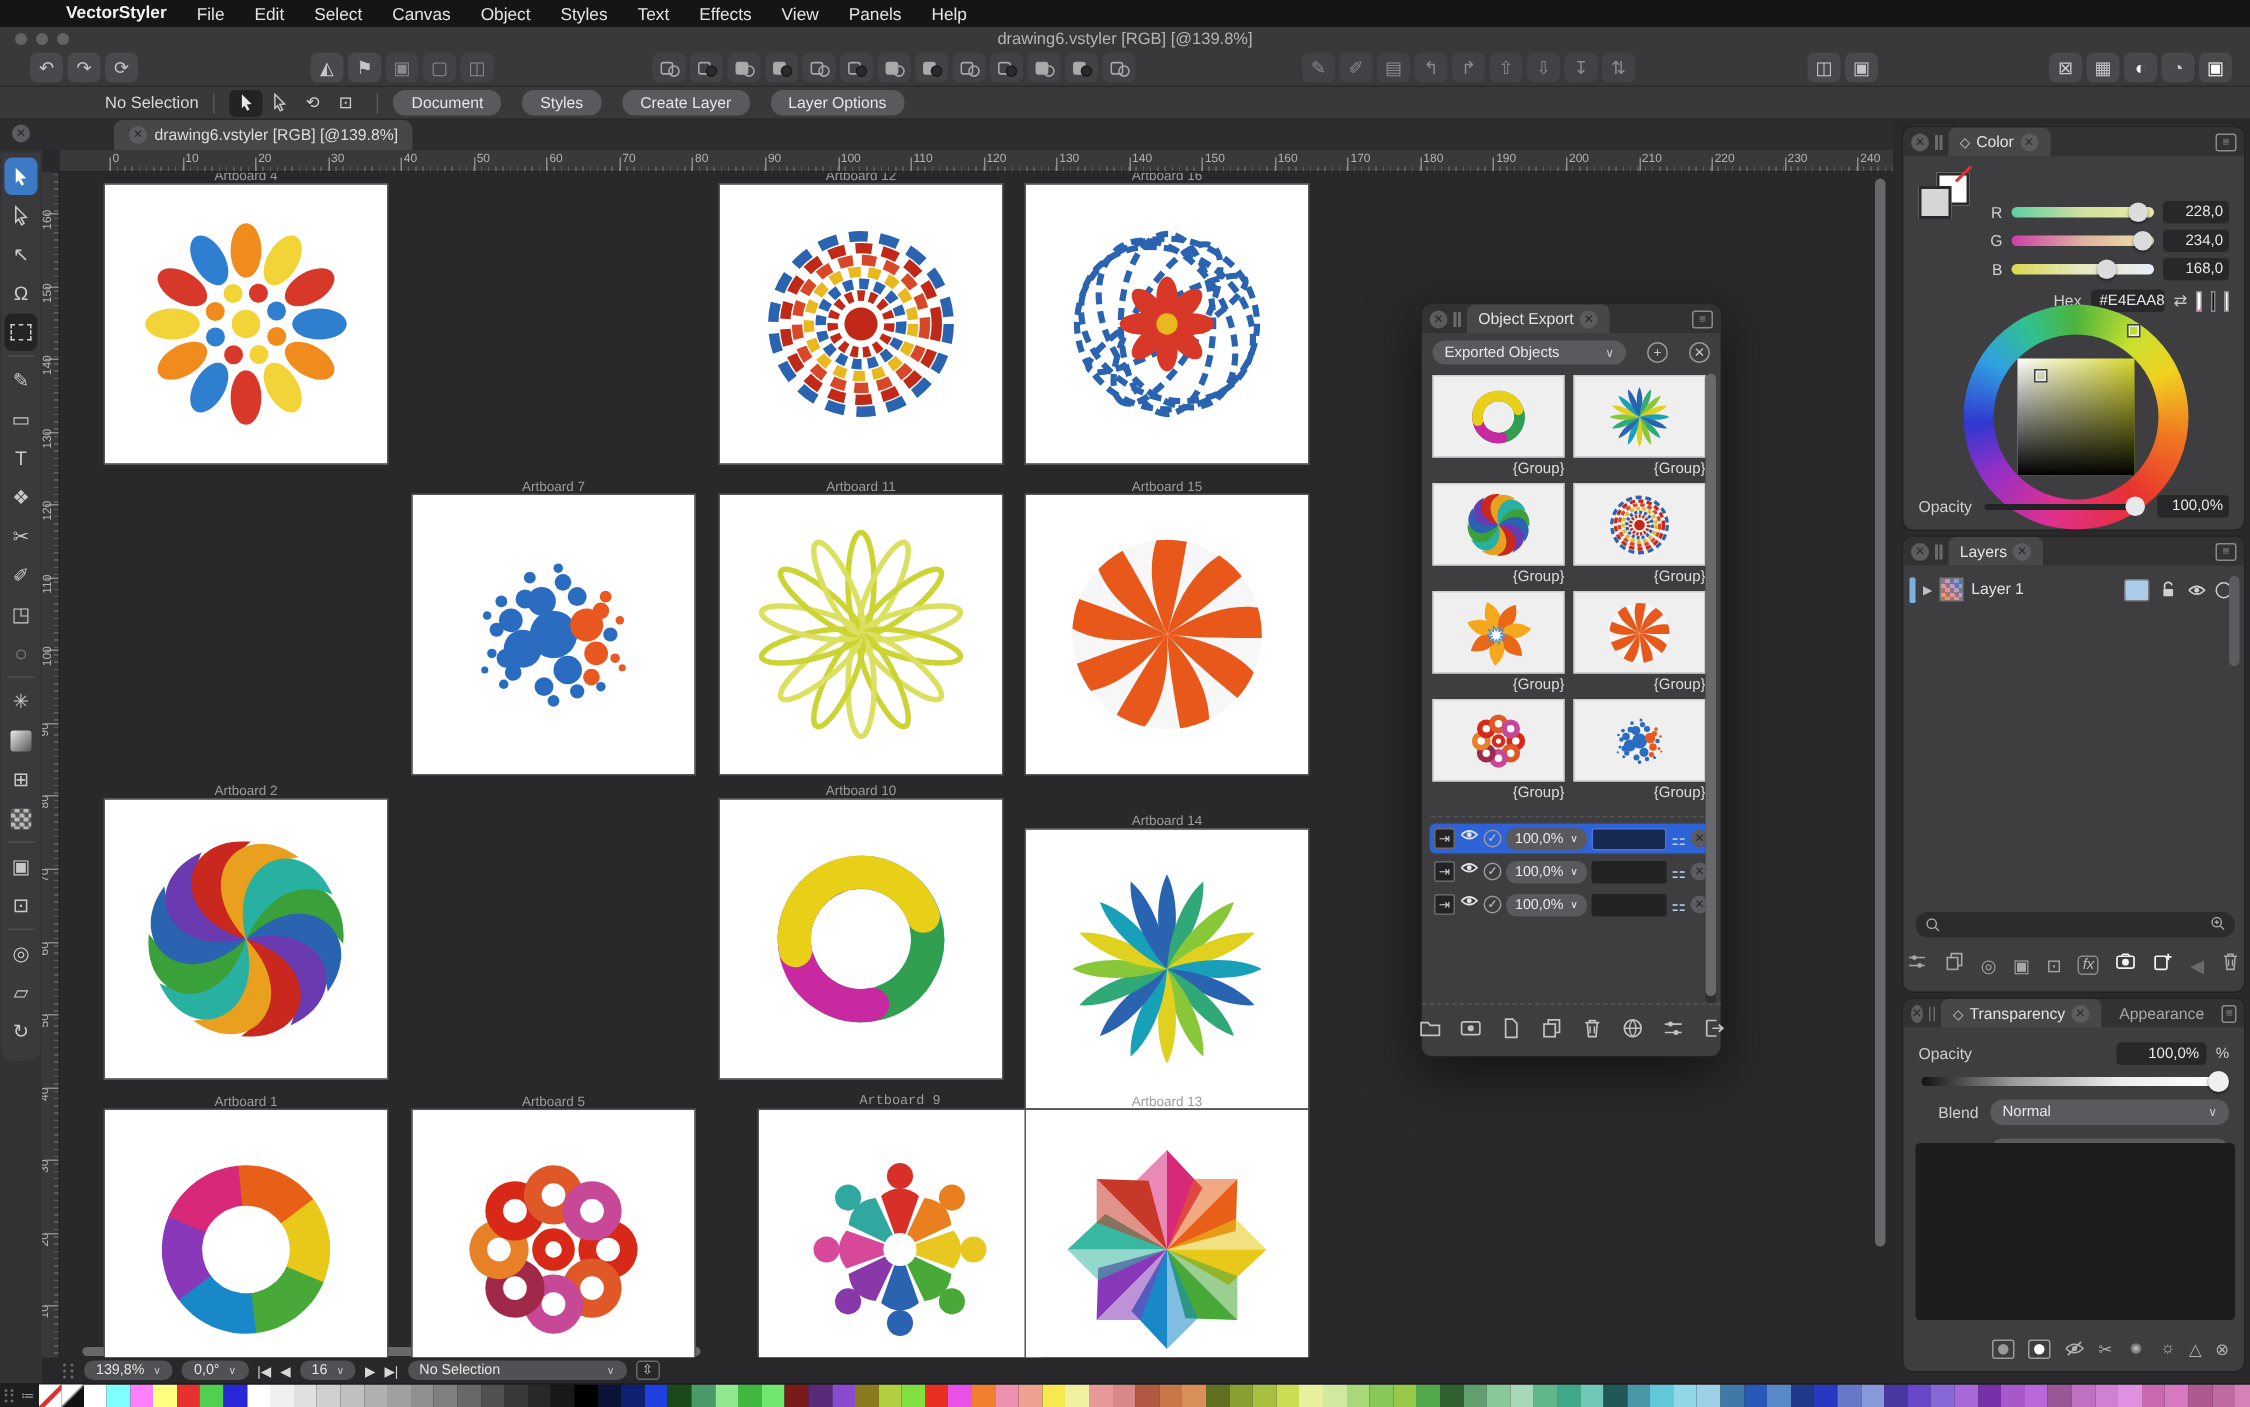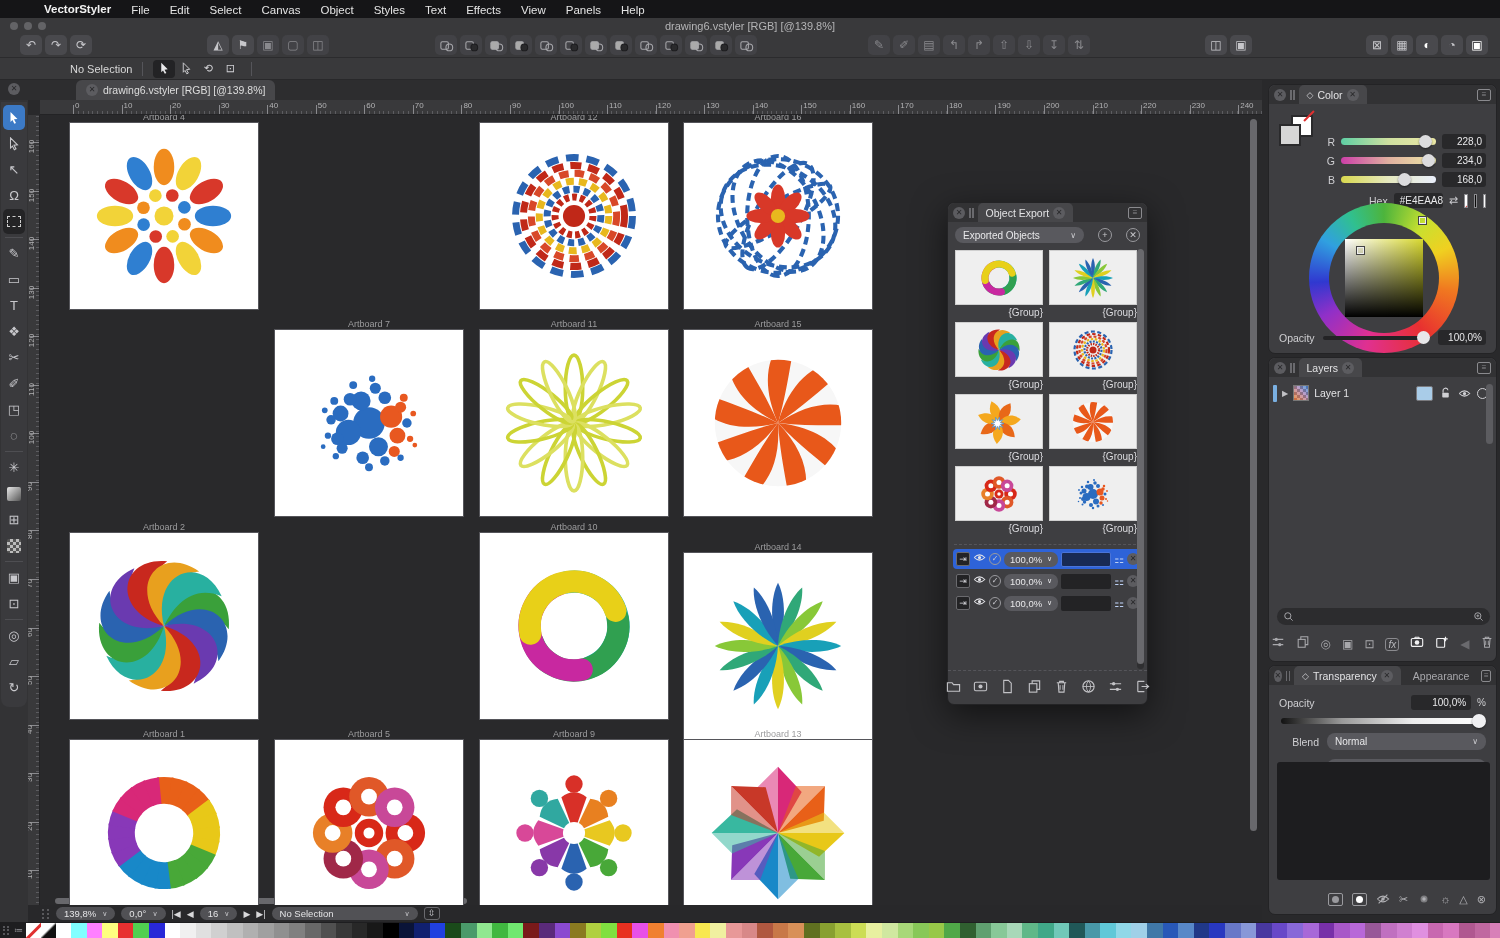--- a/index.html
+++ b/index.html
@@ -342,20 +342,26 @@
         </svg>
       </span>
     <span class="ctool">
         <svg viewBox="0 0 16 16">
           <path d="M4 1 L12 9 L8 9.4 L10.3 13.6 L8.4 14.6 L6.2 10.4 L4 12.6 Z" fill="none" stroke="#c8c8cc" stroke-width="1.2"></path>
         </svg>
       </span>
     <span class="ctool">⟲</span>
     <span class="ctool">⊡</span>
     <span class="vdiv"></span>
+    <span id="ctx-buttons" style="display:flex;align-items:center">
+        <span class="tbtn">Document</span>
+        <span class="tbtn">Styles</span>
+        <span class="tbtn">Create Layer</span>
+        <span class="tbtn">Layer Options</span>
+      </span>
   </div>
 
   <div id="tabbar">
     <span class="cx" id="tab-close-left">✕</span>
     <div id="doctab">
       <span class="cx">✕</span>
       <span class="t">drawing6.vstyler [RGB] [@139.8%]</span>
     </div>
   </div>
 
@@ -743,21 +749,21 @@
             <circle cx="33.7365440327094" cy="33.7365440327094" r="5" fill="#fff"></circle>
             <circle cx="49.99999999999999" cy="27" r="12.5" fill="#e05828"></circle>
             <circle cx="49.99999999999999" cy="27" r="5" fill="#fff"></circle>
             <circle cx="66.26345596729058" cy="33.7365440327094" r="12.5" fill="#c84898"></circle>
             <circle cx="66.26345596729058" cy="33.7365440327094" r="5" fill="#fff"></circle>
             <circle cx="50" cy="50" r="9" fill="#d82818"></circle>
             <circle cx="50" cy="50" r="3.5" fill="#fff"></circle>
           </svg>
         </div>
       </div>
-      <div class="artboard" style="left: 440px; top: 614px;">
+      <div class="artboard" style="left: 466px; top: 614px; font-family: Liberation Mono, monospace;">
         <div class="ablabel">Artboard 9</div>
         <div class="abbox">
           <svg viewBox="0 0 100 100">
             <circle cx="50.0" cy="19.0" r="5.5" fill="#d83028"></circle>
             <path d="M50 50 L42.0 27.4 Q50.0 21.0 58.0 27.4Z" fill="#d83028"></path>
             <circle cx="71.9" cy="28.1" r="5.5" fill="#e88020"></circle>
             <path d="M50 50 L60.3 28.3 Q70.5 29.5 71.7 39.7Z" fill="#e88020"></path>
             <circle cx="81.0" cy="50.0" r="5.5" fill="#e8c820"></circle>
             <path d="M50 50 L72.6 42.0 Q79.0 50.0 72.6 58.0Z" fill="#e8c820"></path>
             <circle cx="71.9" cy="71.9" r="5.5" fill="#48a838"></circle>

